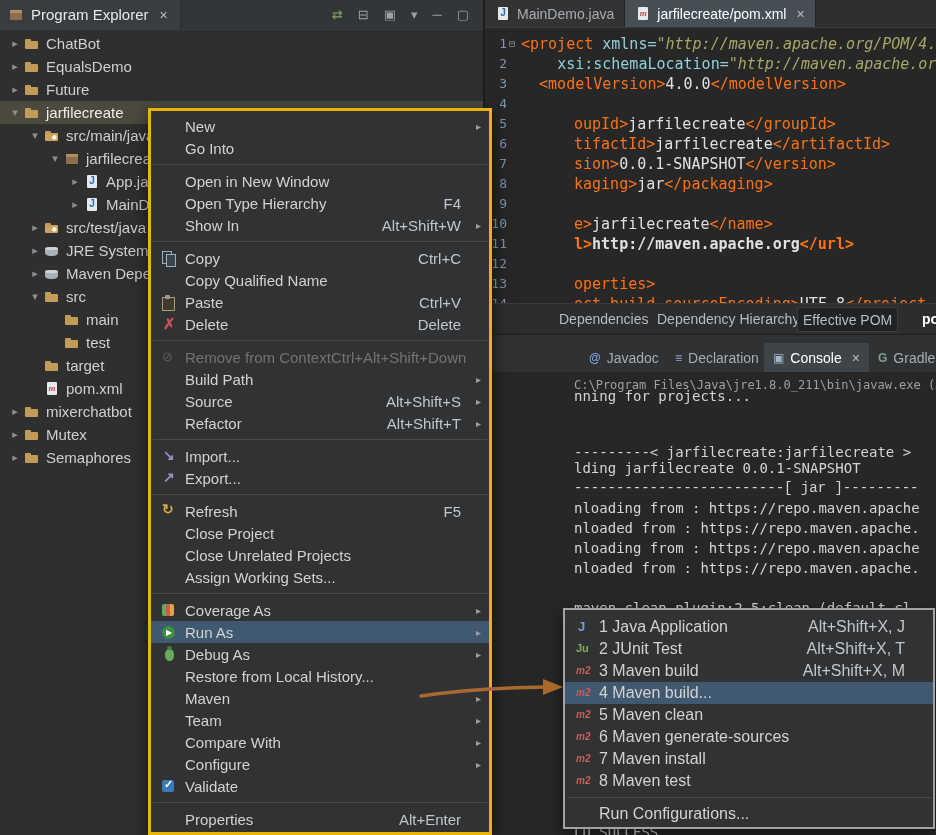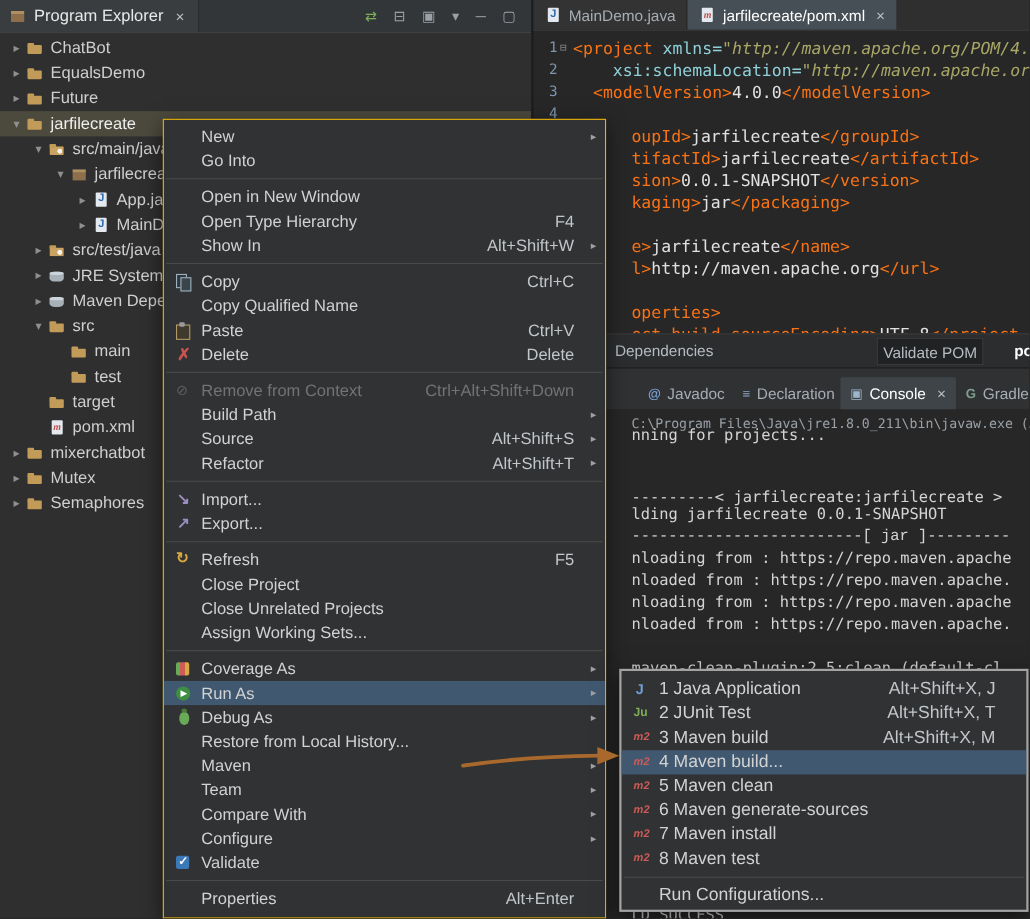--- a/index.html
+++ b/index.html
@@ -62,21 +62,21 @@
   .ci-javadoc{color:#7ba3d8;font-weight:bold}
   .ci-declaration{color:#8fa8c8}
   .ci-console{color:#9fb5c9}
   .ci-gradle-tasks{color:#7f9f8f;font-weight:bold}
 
   #console{position:absolute;left:0;top:372px;width:100%;height:463px;overflow:hidden;font-family:"DejaVu Sans Mono",monospace;color:#d4d4d4}
   #console-title{position:absolute;left:89px;top:6px;white-space:pre;color:#9aa0a6;font-size:12px}
   .conline{position:absolute;left:89px;white-space:pre;font-size:14px;line-height:20px}
 
   
-  #contextMenu{position:absolute;left:148px;top:108px;width:403px;height:727px;background:#303234;border:1px solid #eab308;box-shadow:0 6px 18px rgba(0,0,0,.55);padding:4px 0;z-index:20;font-size:15px;overflow:hidden}
+  #contextMenu{position:absolute;left:148px;top:108px;width:344px;height:727px;background:#303234;border:3px solid #eab308;box-shadow:0 6px 18px rgba(0,0,0,.55);padding:4px 0;z-index:20;font-size:15px;overflow:hidden}
   #submenu{position:absolute;left:563px;top:608px;width:372px;height:221px;background:#303234;border:2px solid #a3a3a3;box-shadow:0 6px 18px rgba(0,0,0,.55);padding:6px 0;z-index:30;font-size:16px;overflow:hidden}
   .mitem{height:22px;display:flex;align-items:center;padding:0 8px;color:#d2d2d2;cursor:pointer;white-space:nowrap}
   .mitem.hl{background:#405870}
   .mitem.dis .mlabel,.mitem.dis .mshort{color:#737373}
   .mitem.dis .mi{opacity:.5}
   .msep{height:1px;background:#4a4a4a;margin:5px 2px}
   .mlabel{flex:none}
   .mshort{margin-left:auto;padding-right:8px;color:#c3c6c9}
   .msub{width:12px;text-align:right;color:#a0a0a0;font-size:10px}
 
@@ -241,28 +241,29 @@
         <div class="cline" style="top: 6px;"><span class="lnum">1</span><span class="fold">⊟</span><span class="lbody" style="left: 36px;"><span class="seg-t">&lt;project</span><span class="seg-a"> xmlns=</span><span class="seg-s">"http://maven.apache.org/POM/4.0.0"</span></span></div>
         <div class="cline" style="top: 26px;"><span class="lnum">2</span><span class="lbody" style="left: 36px;"><span class="seg-p">    </span><span class="seg-a">xsi:schemaLocation=</span><span class="seg-s">"http://maven.apache.org/POM/4.0.0"</span></span></div>
         <div class="cline" style="top: 46px;"><span class="lnum">3</span><span class="lbody" style="left: 36px;"><span class="seg-p">  </span><span class="seg-t">&lt;modelVersion&gt;</span><span class="seg-p">4.0.0</span><span class="seg-t">&lt;/modelVersion&gt;</span></span></div>
         <div class="cline" style="top: 66px;"><span class="lnum">4</span><span class="lbody" style="left: 36px;"></span></div>
         <div class="cline" style="top: 86px;"><span class="lnum">5</span><span class="lbody" style="left: 89px;"><span class="seg-t">oupId&gt;</span><span class="seg-p">jarfilecreate</span><span class="seg-t">&lt;/groupId&gt;</span></span></div>
         <div class="cline" style="top: 106px;"><span class="lnum">6</span><span class="lbody" style="left: 89px;"><span class="seg-t">tifactId&gt;</span><span class="seg-p">jarfilecreate</span><span class="seg-t">&lt;/artifactId&gt;</span></span></div>
         <div class="cline" style="top: 126px;"><span class="lnum">7</span><span class="lbody" style="left: 89px;"><span class="seg-t">sion&gt;</span><span class="seg-p">0.0.1-SNAPSHOT</span><span class="seg-t">&lt;/version&gt;</span></span></div>
         <div class="cline" style="top: 146px;"><span class="lnum">8</span><span class="lbody" style="left: 89px;"><span class="seg-t">kaging&gt;</span><span class="seg-p">jar</span><span class="seg-t">&lt;/packaging&gt;</span></span></div>
         <div class="cline" style="top: 166px;"><span class="lnum">9</span><span class="lbody" style="left: 89px;"></span></div>
         <div class="cline" style="top: 186px;"><span class="lnum">10</span><span class="lbody" style="left: 89px;"><span class="seg-t">e&gt;</span><span class="seg-p">jarfilecreate</span><span class="seg-t">&lt;/name&gt;</span></span></div>
-        <div class="cline" style="top: 206px;"><span class="lnum">11</span><span class="lbody" style="left: 89px;"><span class="seg-t">l&gt;</span><span class="seg-p">http://maven.apache.org</span><span class="seg-t">&lt;/url&gt;</span></span></div>
+        <div class="cline" style="top: 206px;"><span class="lnum">11</span><span class="lbody" style="left: 89px; font-weight: bold;"><span class="seg-t">l&gt;</span><span class="seg-p">http://maven.apache.org</span><span class="seg-t">&lt;/url&gt;</span></span></div>
         <div class="cline" style="top: 226px;"><span class="lnum">12</span><span class="lbody" style="left: 89px;"></span></div>
         <div class="cline" style="top: 246px;"><span class="lnum">13</span><span class="lbody" style="left: 89px;"><span class="seg-t">operties&gt;</span></span></div>
         <div class="cline" style="top: 266px;"><span class="lnum">14</span><span class="lbody" style="left: 89px;"><span class="seg-t">ect.build.sourceEncoding&gt;</span><span class="seg-p">UTF-8</span><span class="seg-t">&lt;/project.build.s</span></span></div>
       </div>
     <div id="pomTabs">
         <div class="ptab" style="left: 69px;">Dependencies</div>
-        <div class="ptab boxed" style="left: 312px;">Validate POM</div>
+        <div class="ptab" style="left: 167px;">Dependency Hierarchy</div>
+        <div class="ptab boxed" style="left: 312px;">Effective POM</div>
         <div class="ptab active" style="left: 432px;">pom.xml</div>
       </div>
     <div id="consoleTabs">
         <div class="ctab" style="left: 95px;">
           <span class="cicon ci-javadoc">@</span>
           <span>Javadoc</span>
         </div>
         <div class="ctab" style="left: 181px;">
           <span class="cicon ci-declaration">≡</span>
           <span>Declaration</span>

